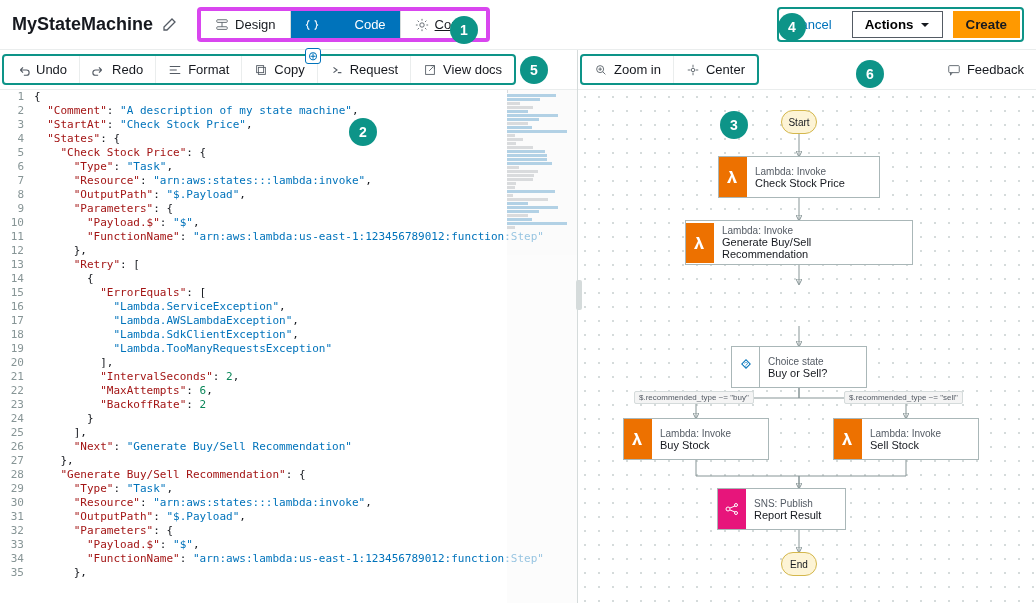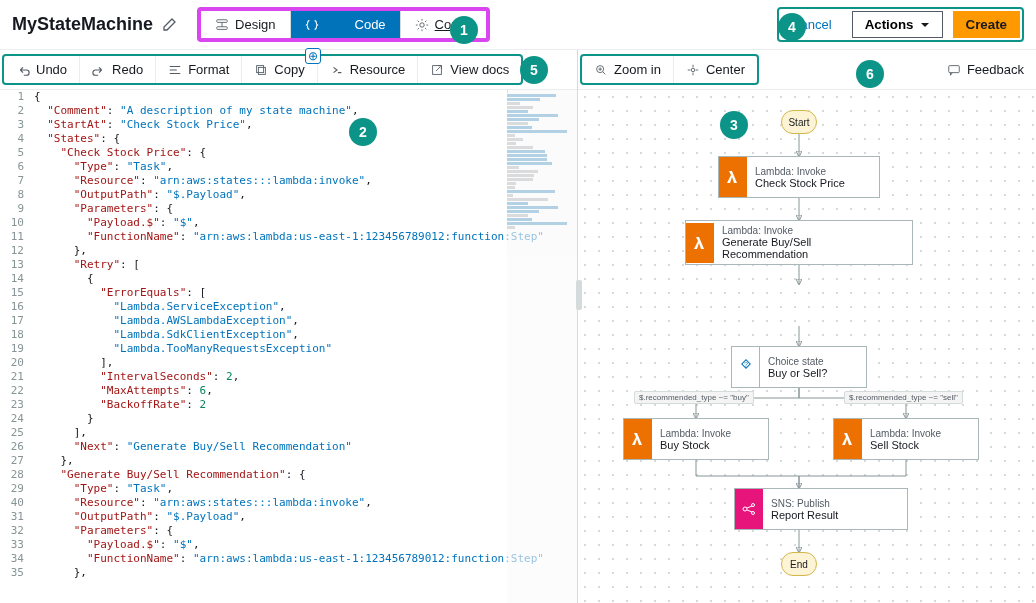--- a/index.html
+++ b/index.html
@@ -157,21 +157,21 @@
             <svg viewBox="0 0 16 16">
               <rect x="3" y="3" width="8" height="8" fill="none" stroke="#545b64"></rect>
               <rect x="5" y="5" width="8" height="8" fill="none" stroke="#545b64"></rect>
             </svg>
             <span>Copy</span>
           </div>
         <div class="tool-btn">
             <svg viewBox="0 0 16 16">
               <path d="M4 5l4 3-4 3M9 11h4" fill="none" stroke="#545b64" stroke-width="1.3"></path>
             </svg>
-            <span>Resource</span>
+            <span>Request</span>
           </div>
         <div class="tool-btn">
             <svg viewBox="0 0 16 16">
               <rect x="3" y="3" width="10" height="10" fill="none" stroke="#545b64"></rect>
               <path d="M7 9l5-5M9 3h4v4" fill="none" stroke="#545b64"></path>
             </svg>
             <span>View docs</span>
           </div>
       </div>
     </div>
@@ -199,21 +199,21 @@
           <div>20</div>
           <div>21</div>
           <div>22</div>
           <div>23</div>
           <div>24</div>
           <div>25</div>
           <div>26</div>
           <div>27</div>
           <div>28</div>
           <div>29</div>
-          <div>40</div>
+          <div>30</div>
           <div>31</div>
           <div>32</div>
           <div>33</div>
           <div>34</div>
           <div>35</div>
         </div>
       <div class="code" id="code"><div class="code-line"><span class="tok-punc">{</span></div><div class="code-line">  <span class="tok-key">"Comment"</span><span class="tok-punc">: </span><span class="tok-str">"A description of my state machine"</span><span class="tok-punc">,</span></div><div class="code-line">  <span class="tok-key">"StartAt"</span><span class="tok-punc">: </span><span class="tok-str">"Check Stock Price"</span><span class="tok-punc">,</span></div><div class="code-line">  <span class="tok-key">"States"</span><span class="tok-punc">: {</span></div><div class="code-line">    <span class="tok-key">"Check Stock Price"</span><span class="tok-punc">: {</span></div><div class="code-line">      <span class="tok-key">"Type"</span><span class="tok-punc">: </span><span class="tok-str">"Task"</span><span class="tok-punc">,</span></div><div class="code-line">      <span class="tok-key">"Resource"</span><span class="tok-punc">: </span><span class="tok-str">"arn:aws:states:::lambda:invoke"</span><span class="tok-punc">,</span></div><div class="code-line">      <span class="tok-key">"OutputPath"</span><span class="tok-punc">: </span><span class="tok-str">"$.Payload"</span><span class="tok-punc">,</span></div><div class="code-line">      <span class="tok-key">"Parameters"</span><span class="tok-punc">: {</span></div><div class="code-line">        <span class="tok-key">"Payload.$"</span><span class="tok-punc">: </span><span class="tok-str">"$"</span><span class="tok-punc">,</span></div><div class="code-line">        <span class="tok-key">"FunctionName"</span><span class="tok-punc">: </span><span class="tok-str">"arn:aws:lambda:us-east-1:123456789012:function:Step"</span></div><div class="code-line">      <span class="tok-punc">},</span></div><div class="code-line">      <span class="tok-key">"Retry"</span><span class="tok-punc">: [</span></div><div class="code-line">        <span class="tok-punc">{</span></div><div class="code-line">          <span class="tok-key">"ErrorEquals"</span><span class="tok-punc">: [</span></div><div class="code-line">            <span class="tok-str">"Lambda.ServiceException"</span><span class="tok-punc">,</span></div><div class="code-line">            <span class="tok-str">"Lambda.AWSLambdaException"</span><span class="tok-punc">,</span></div><div class="code-line">            <span class="tok-str">"Lambda.SdkClientException"</span><span class="tok-punc">,</span></div><div class="code-line">            <span class="tok-str">"Lambda.TooManyRequestsException"</span></div><div class="code-line">          <span class="tok-punc">],</span></div><div class="code-line">          <span class="tok-key">"IntervalSeconds"</span><span class="tok-punc">: </span><span class="tok-num">2</span><span class="tok-punc">,</span></div><div class="code-line">          <span class="tok-key">"MaxAttempts"</span><span class="tok-punc">: </span><span class="tok-num">6</span><span class="tok-punc">,</span></div><div class="code-line">          <span class="tok-key">"BackoffRate"</span><span class="tok-punc">: </span><span class="tok-num">2</span></div><div class="code-line">        <span class="tok-punc">}</span></div><div class="code-line">      <span class="tok-punc">],</span></div><div class="code-line">      <span class="tok-key">"Next"</span><span class="tok-punc">: </span><span class="tok-str">"Generate Buy/Sell Recommendation"</span></div><div class="code-line">    <span class="tok-punc">},</span></div><div class="code-line">    <span class="tok-key">"Generate Buy/Sell Recommendation"</span><span class="tok-punc">: {</span></div><div class="code-line">      <span class="tok-key">"Type"</span><span class="tok-punc">: </span><span class="tok-str">"Task"</span><span class="tok-punc">,</span></div><div class="code-line">      <span class="tok-key">"Resource"</span><span class="tok-punc">: </span><span class="tok-str">"arn:aws:states:::lambda:invoke"</span><span class="tok-punc">,</span></div><div class="code-line">      <span class="tok-key">"OutputPath"</span><span class="tok-punc">: </span><span class="tok-str">"$.Payload"</span><span class="tok-punc">,</span></div><div class="code-line">      <span class="tok-key">"Parameters"</span><span class="tok-punc">: {</span></div><div class="code-line">        <span class="tok-key">"Payload.$"</span><span class="tok-punc">: </span><span class="tok-str">"$"</span><span class="tok-punc">,</span></div><div class="code-line">        <span class="tok-key">"FunctionName"</span><span class="tok-punc">: </span><span class="tok-str">"arn:aws:lambda:us-east-1:123456789012:function:Step"</span></div><div class="code-line">      <span class="tok-punc">},</span></div></div>
       <div class="minimap" id="minimap">
           <div class="minimap-line" style="width: 1px; background: rgb(192, 196, 200);"></div>
           <div class="minimap-line" style="width: 49px; background: rgb(127, 179, 213);"></div>
@@ -358,21 +358,21 @@
             <svg width="16" height="16" viewBox="0 0 16 16">
               <path d="M4 2h3l5 12h-3L7 8l-2 6H2l4-8-2-4z" fill="#fff"></path>
             </svg>
           </div>
         <div class="node-body">
             <div class="node-type">Lambda: Invoke</div>
             <div class="node-title">Sell Stock</div>
           </div>
       </div>
 
-      <div class="node" style="top:398px;left:156px;width:174px">
+      <div class="node" style="top:398px;left:139px;width:129px">
         <div class="node-icon sns">
             <svg width="16" height="16" viewBox="0 0 16 16">
               <circle cx="4" cy="8" r="2" fill="none" stroke="#fff"></circle>
               <circle cx="12" cy="4" r="1.5" fill="none" stroke="#fff"></circle>
               <circle cx="12" cy="12" r="1.5" fill="none" stroke="#fff"></circle>
               <path d="M6 7l5-2M6 9l5 2" stroke="#fff"></path>
             </svg>
           </div>
         <div class="node-body">
             <div class="node-type">SNS: Publish</div>

